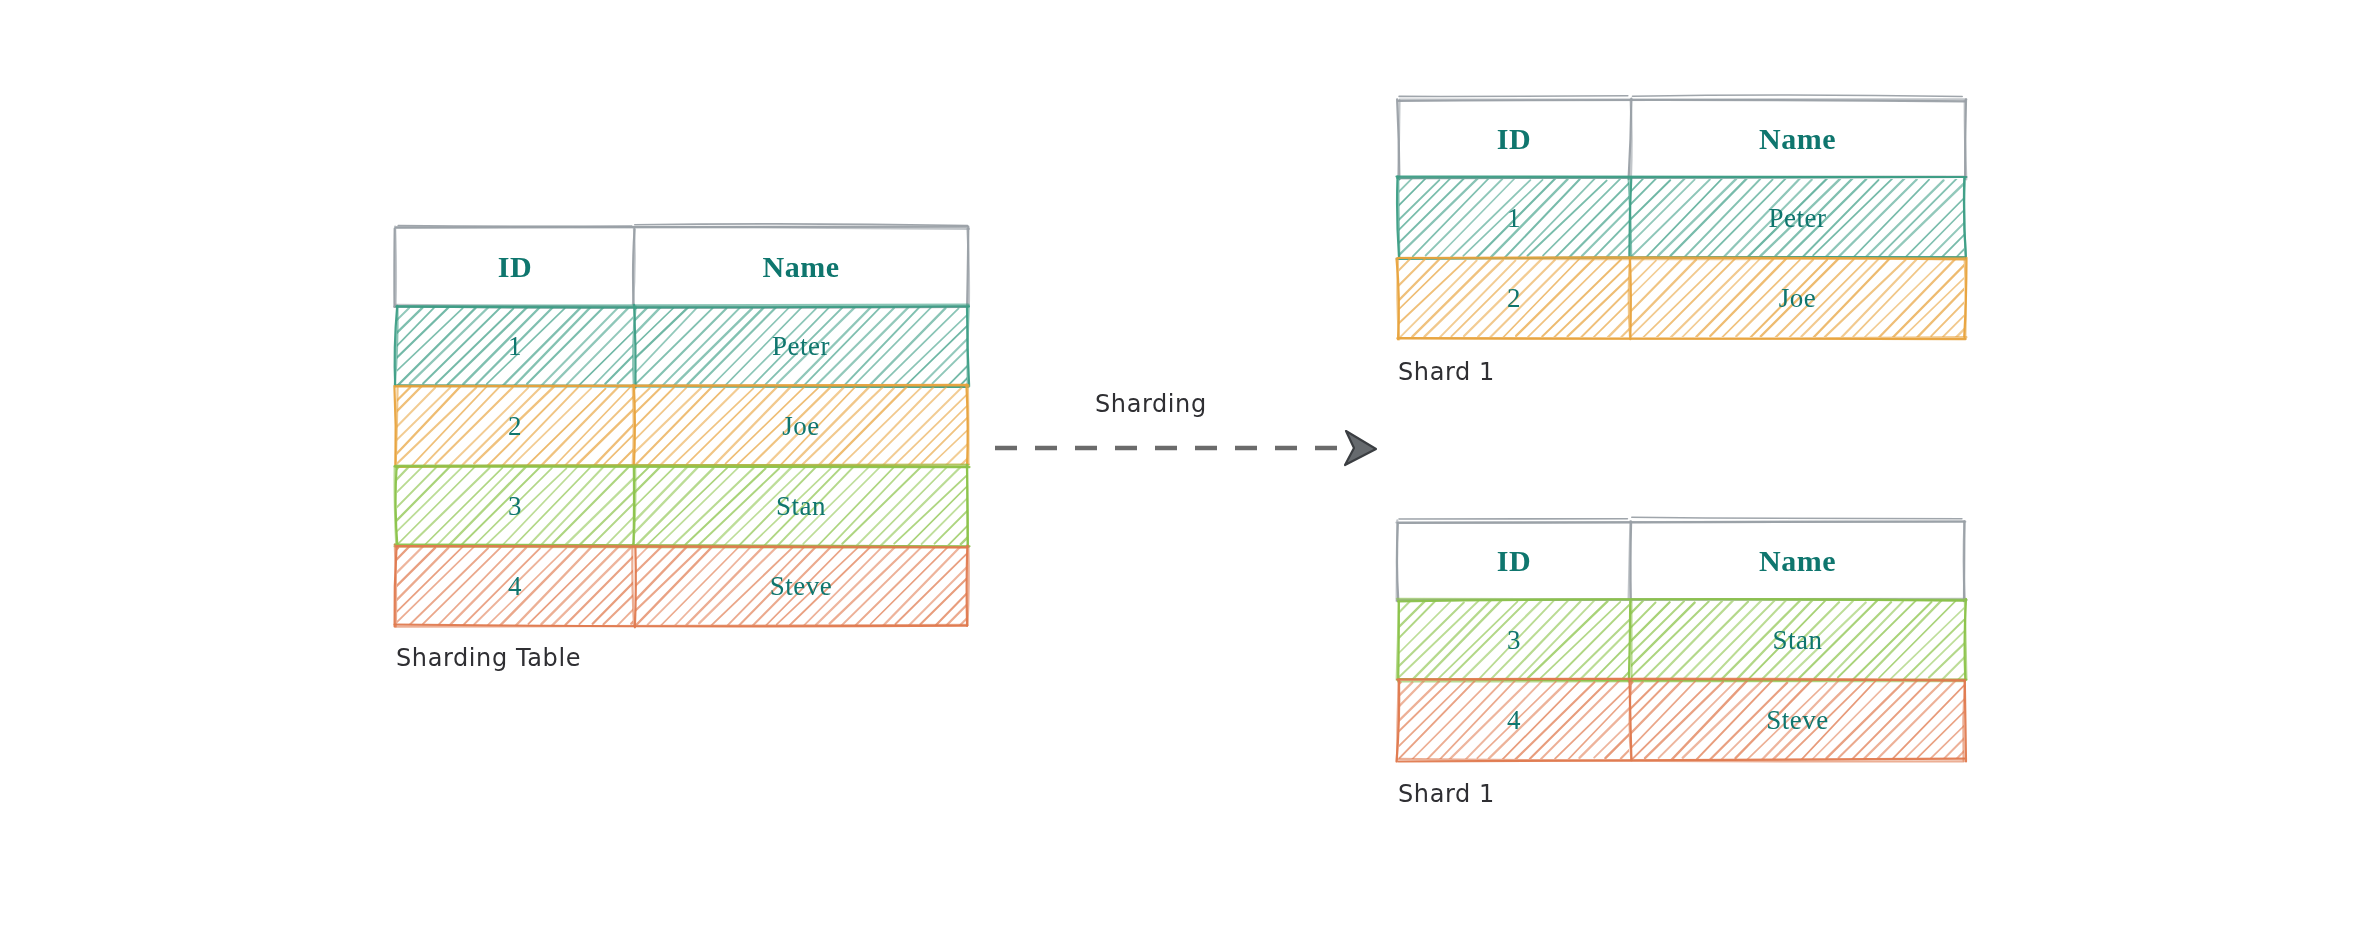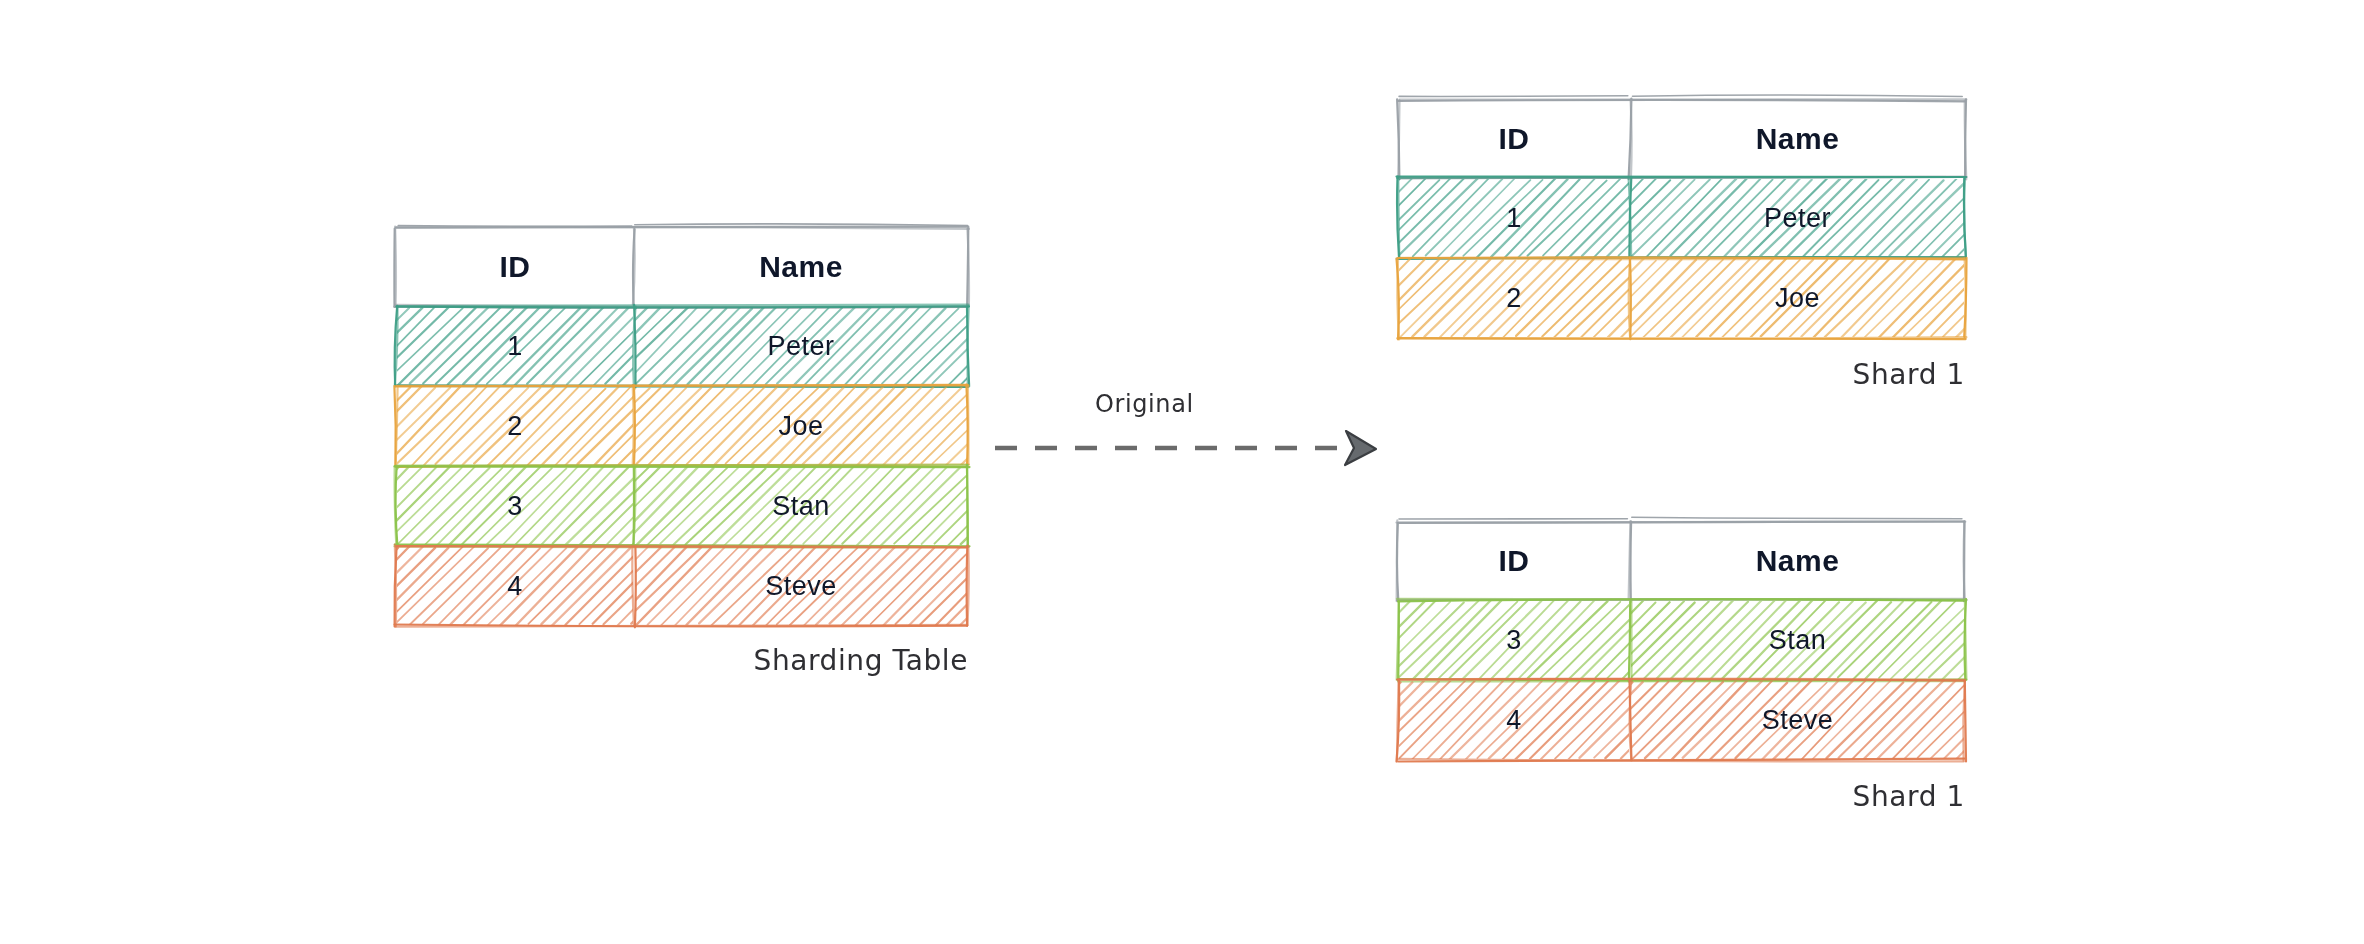--- a/index.html
+++ b/index.html
@@ -32,39 +32,39 @@
     left: 0;
     top: 0;
     overflow: visible;
     pointer-events: none;
   }
   .cell-text {
     position: absolute;
     display: flex;
     align-items: center;
     justify-content: center;
-    color: #0f172a;
-    font-family: Liberation Sans, sans-serif;
+    color: #0f766e;
+    font-family: Liberation Serif, serif;
     white-space: nowrap;
     letter-spacing: 0.5px;
     border-radius: 13px;
   }
   .hdr-text {
     font-size: 30px;
     font-weight: 600;
   }
   .body-text {
     font-size: 27px;
     font-weight: 500;
   }
   .caption {
     position: absolute;
-    text-align: right;
+    text-align: left;
     color: #2f2f33;
-    font-size: 28px;
+    font-size: 24px;
     font-family: "DejaVu Sans", sans-serif;
     letter-spacing: 0.6px;
     font-weight: 500;
   }
 
   
   .arrow-wrap {
     position: absolute;
   }
   .arrow-label {
@@ -484,21 +484,21 @@
         </div>
     </div>
     <div class="caption" id="cap-original" style="left: 0px; top: 416px; width: 572px;">Sharding Table</div>
   </div>
 
   <div class="arrow-wrap" style="left:990px; top:420px;">
     <svg width="400" height="60" id="svg-arrow" style="overflow:visible;">
         <path d="M 5 28 L 362 28" stroke="#6b6b6b" stroke-width="4.5" fill="none" stroke-linecap="butt" stroke-dasharray="22 18"></path>
         <path d="M 356 11 L 386 29 L 355 45 L 364 28 Z" fill="#666a6e" stroke="#3b3e42" stroke-width="2.2" stroke-linejoin="round"></path>
       </svg>
-    <div class="arrow-label" style="left:105px; top:-30px;">Original</div>
+    <div class="arrow-label" style="left:105px; top:-30px;">Sharding</div>
   </div>
 
   <div class="table-group" id="grp-shard-0" style="left:1398px; top:100px;">
     <div class="tbl" id="tbl-shard-0">
       <svg class="sketch" id="svg-shard-0" width="593" height="264">
           <path d="M 0.0 1.0 Q 284.8 -1.2 567.2 1.4" fill="none" stroke="#9aa0a6" stroke-width="2.2" stroke-linecap="round" opacity="0.95"></path>
           <path d="M 1.4 -0.4 Q 281.3 -0.3 568.3 -0.6" fill="none" stroke="#9aa0a6" stroke-width="2.2" stroke-linecap="round" opacity="0.6"></path>
           <path d="M -0.9 -0.6 Q 1.2 40.5 1.4 79.2" fill="none" stroke="#9aa0a6" stroke-width="2.2" stroke-linecap="round" opacity="0.95"></path>
           <path d="M 1.5 0.2 Q 1.1 40.2 0.2 77.4" fill="none" stroke="#9aa0a6" stroke-width="2.2" stroke-linecap="round" opacity="0.6"></path>
           <path d="M 568.0 -0.7 Q 566.9 39.7 567.1 78.6" fill="none" stroke="#9aa0a6" stroke-width="2.2" stroke-linecap="round" opacity="0.95"></path>

